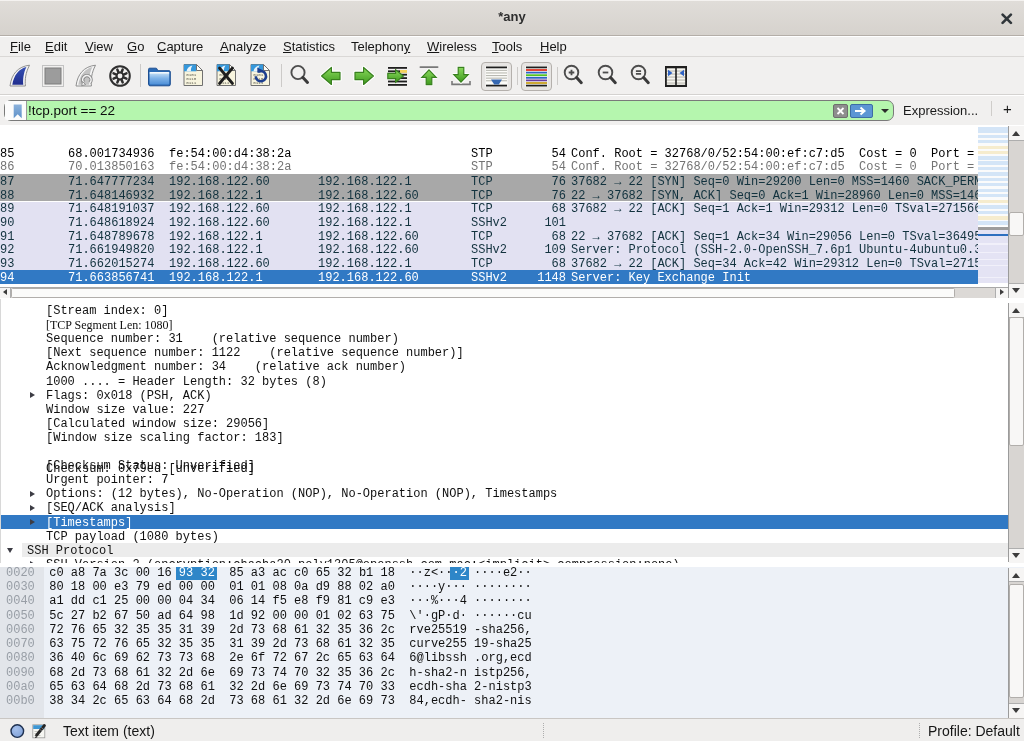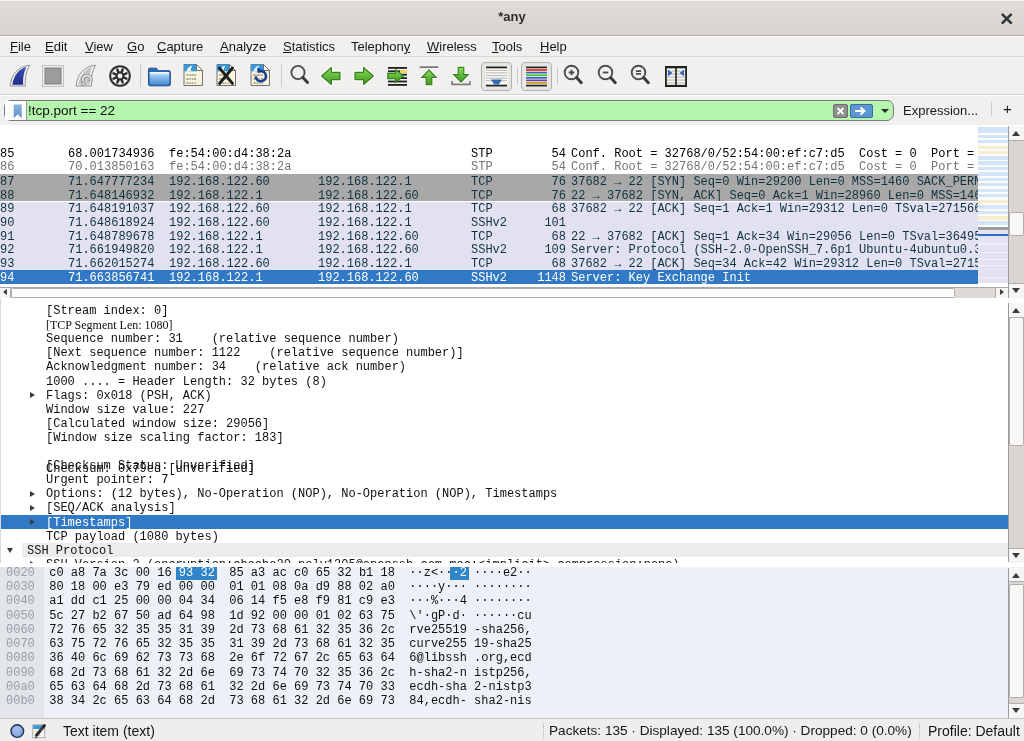--- a/index.html
+++ b/index.html
@@ -479,21 +479,20 @@
     <svg width="15" height="15" style="position:absolute;left:32px;top:4.5px">
       <rect x="0.8" y="0.8" width="12" height="13" fill="#f6f6f2" stroke="#9a9a9a" stroke-width="0.8"></rect>
       <rect x="1.2" y="1.2" width="11.2" height="3.8" fill="#3e97d4"></rect>
       <path d="M2.5,7.5 h6 M2.5,9.5 h5 M2.5,11.5 h6" stroke="#b9b9b2" stroke-width="0.8"></path>
       <path d="M12.3,1.6 L4.7,11.1" stroke="#262626" stroke-width="3" stroke-linecap="round"></path>
       <path d="M9.2,3.4 l2.3,1.9 M7.7,5.3 l2.3,1.9" stroke="#6f6f6f" stroke-width="1"></path>
       <path d="M4.0,12.0 l-1.2,2.2 2.6,-0.9 z" fill="#262626"></path>
     </svg>
     <span style="position:absolute;left:63px;top:4px">Text item (text)</span>
     <div style="position:absolute;left:543px;top:4px;height:15px;border-left:1px dotted #aeaeae"></div>
-    <span style="position:absolute;left:549px;top:4px;font-size:13.6px">Packets: 135 · Displayed: 135 (100.0%) · Dropped: 0 (0.0%)</span>
     <div style="position:absolute;left:919px;top:4px;height:15px;border-left:1px dotted #aeaeae"></div>
     <span style="position:absolute;left:928px;top:4px">Profile: Default</span>
   </div>
 <div id="scrollbars">
     <div style="position:absolute;left:1008px;top:126px;width:15.5px;height:171.5px;background:#d8d5d2;border-left:1px solid #9b9b9b;box-sizing:border-box"></div>
     <div style="position:absolute;left:1009px;top:126px;width:14.5px;height:14.5px;background:#f6f5f4;border-bottom:1px solid #aeaeae;box-sizing:border-box"></div>
     <div class="arr" style="left:1012.2px;top:131px;border-left:4.2px solid transparent;border-right:4.2px solid transparent;border-bottom:5.2px solid #3c3c3c"></div>
     <div style="position:absolute;left:1009px;top:283.0px;width:14.5px;height:14.5px;background:#f6f5f4;border-top:1px solid #aeaeae;box-sizing:border-box"></div>
     <div class="arr" style="left:1012.2px;top:287.5px;border-left:4.2px solid transparent;border-right:4.2px solid transparent;border-top:5.2px solid #3c3c3c"></div>
     <div style="position:absolute;left:1009px;top:212px;width:14.5px;height:24px;background:#f8f7f6;border:1px solid #b1aeab;border-radius:2px;box-sizing:border-box"></div>

